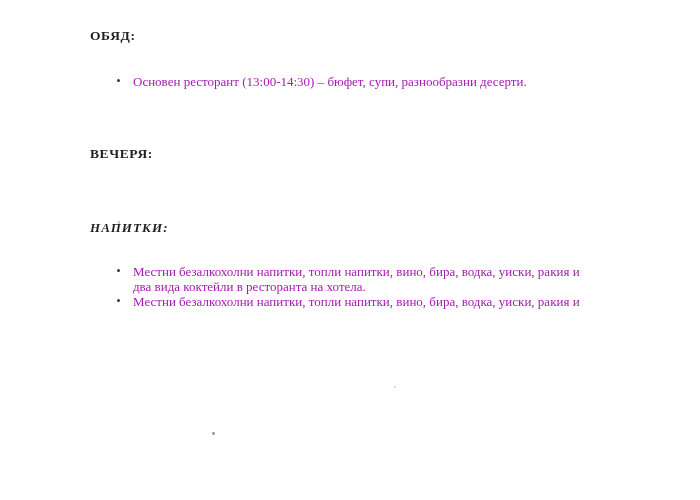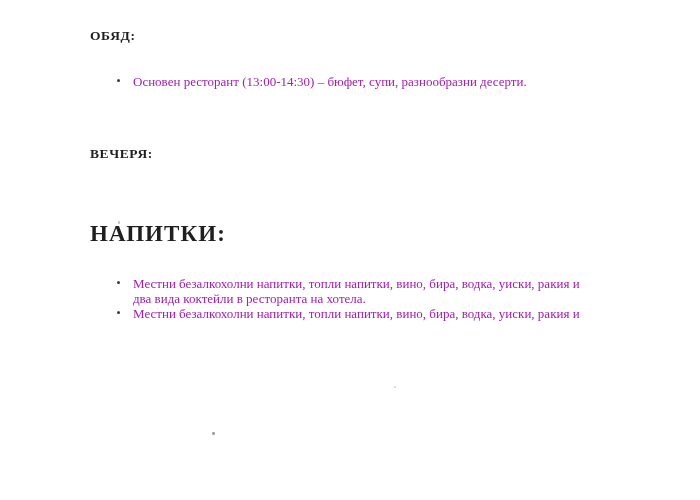--- a/index.html
+++ b/index.html
@@ -40,22 +40,23 @@
   .heading {
     margin: 0 0 0 90px;
     font-weight: bold;
     font-size: 13.5px;
     letter-spacing: 0.6px;
     color: #1f1f1f;
     line-height: 1.2;
     white-space: nowrap;
   }
   .heading.large {
-    font-size: 23px;
+    font-size: 13px;
     letter-spacing: 1.1px;
+    font-style: italic;
   }
 
   .bullets {
     list-style: none;
     margin: 0;
     padding: 0;
   }
   .bullet-item {
     position: relative;
     margin: 0 0 0 133px;

